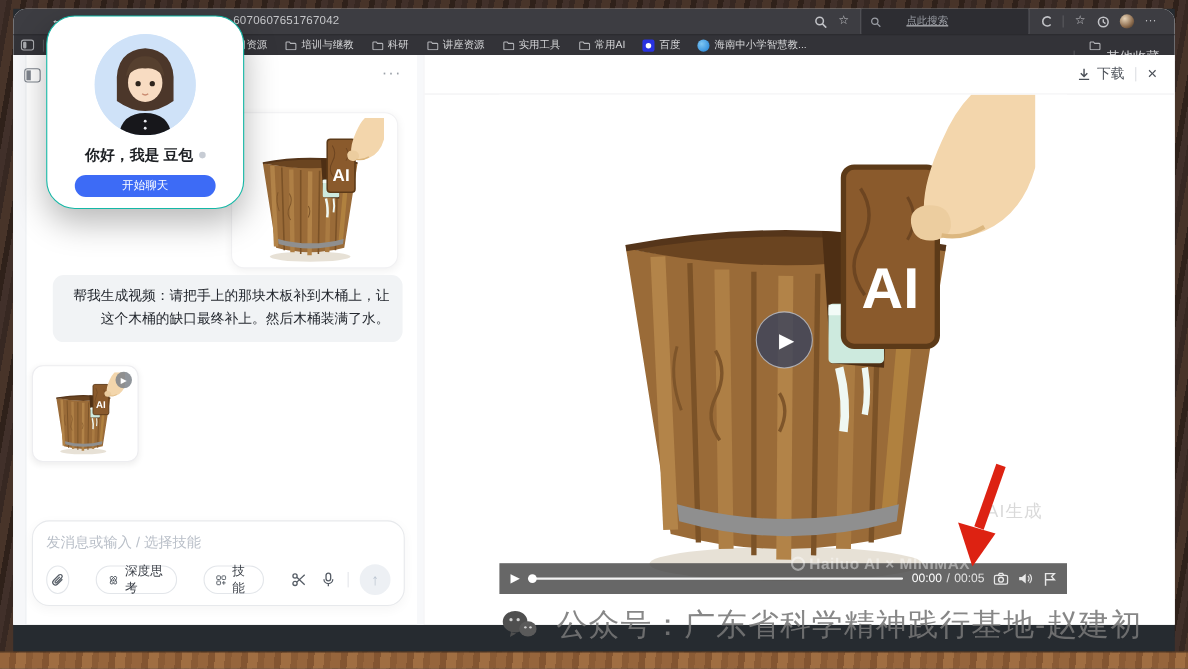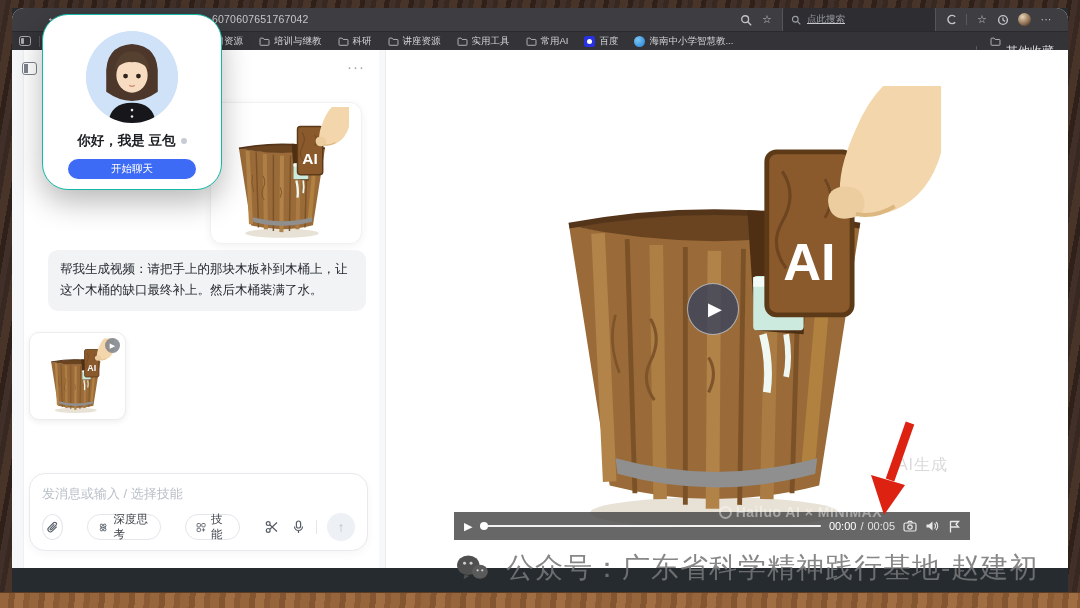--- a/index.html
+++ b/index.html
@@ -16,21 +16,21 @@
   }
   .screen{ position:absolute; left:12px; top:8px; width:1056px; height:584px; background:#262b30; z-index:2; }
   .browser{ position:absolute; left:0; top:0; width:1056px; height:560px; background:#ffffff; border-radius:12px 12px 0 0; overflow:hidden; }
 
   
   .toolbar{ position:relative; height:23px; background:#3d3d42; display:flex; align-items:center; color:#c9cacd; }
   .back-arrow{ position:absolute; left:34px; top:2px; font-size:13px; color:#d4d4d7; }
   .url-text{ position:absolute; left:200px; top:5px; font-size:10.5px; color:#c6c7ca; letter-spacing:.2px; }
   .tb-right{ position:absolute; right:16px; top:0; height:23px; display:flex; align-items:center; gap:9px; }
   .tb-ic{ width:12px; height:12px; display:inline-flex; align-items:center; justify-content:center; color:#c2c3c7; font-size:11px; line-height:1; }
-  .search-pill{ width:154px; height:15px; background:#2d2d32; border:1px solid #55555a; border-radius:8px; display:flex; align-items:center; gap:6px; padding:17px 8px;text-decoration:underline; }
+  .search-pill{ width:154px; height:15px; background:#2d2d32; border:1px solid #55555a; border-radius:8px; display:flex; align-items:center; gap:23px; padding:17px 8px;text-decoration:underline; }
   .search-pill span{ font-size:9.5px; color:#9b9ea5; }
   .tb-sep{ width:1px; height:11px; background:#5a5a5f; }
   .tb-avatar{ width:13px; height:13px; border-radius:50%; background:radial-gradient(circle at 35% 30%,#e8d4b8,#8a6a4c 60%,#2f2620); }
 
   .bookmarks{ position:relative; height:19px; background:#333338; display:flex; align-items:center; padding:0 14px 0 7px; border-top:1px solid #2a2a2e; }
   .bm-app{ width:12px; height:10px; border:1.3px solid #a9aaae; border-radius:2.5px; position:relative; }
   .bm-app::after{ content:""; position:absolute; left:1px; top:1px; bottom:1px; width:3px; background:#a9aaae; border-radius:1px; }
   .bm-sep{ width:1px; height:11px; background:#55555a; margin:0 8px; }
   .bm-item{ display:flex; align-items:center; gap:4px; margin-right:16px; white-space:nowrap; }
   .bm-item span{ font-size:9.5px; color:#d6d7d9; }
@@ -48,21 +48,21 @@
   .chat-panel{ position:relative; width:374px; background:#ffffff; border-right:1px solid #ececf0; }
   .chat-left-strip{ position:absolute; left:0; top:0; bottom:0; width:12px; background:#f6f7f9; border-right:1px solid #eef0f3; }
   .chat-right-strip{ position:absolute; right:0; top:0; bottom:0; width:6px; background:#f7f8fa; }
   .panel-toggle{ position:absolute; left:10px; top:12px; width:15px; height:13px; border:1.6px solid #7d838c; border-radius:3px; background:#fff; }
   .panel-toggle::after{ content:""; position:absolute; left:1px; top:1px; bottom:1px; width:4px; background:#7d838c; }
   .chat-more{ position:absolute; right:20px; top:8px; color:#9aa0a8; font-size:15px; letter-spacing:1px; }
 
   .user-image-card{ position:absolute; left:198px; top:52px; width:152px; height:142px; background:#fff; border:1px solid #f1f1f3; border-radius:12px; box-shadow:0 2px 8px rgba(0,0,0,.06); display:flex; align-items:center; justify-content:center; }
   .user-image-card svg{ width:128px; height:132px; }
 
-  .msg-bubble{ position:absolute; left:36px; top:200px; width:318px; background:#f1f3f5; border-radius:10px; padding:9px 12px; font-size:12.5px; line-height:1.7; color:#23272e; }
+  .msg-bubble{ position:absolute; left:36px; top:200px; width:318px; background:#f1f3f5; border-radius:10px; padding:9px 12px; font-size:12.5px; line-height:1.7; color:#23272e;text-align:right; }
 
   .video-thumb{ position:absolute; left:17px; top:282px; width:97px; height:88px; background:#fff; border:1px solid #ededf0; border-radius:10px; box-shadow:0 2px 6px rgba(0,0,0,.07); display:flex; align-items:center; justify-content:center; }
   .video-thumb svg{ width:72px; height:76px; }
   .thumb-play{ position:absolute; right:5px; top:5px; width:15px; height:15px; border-radius:50%; background:rgba(125,130,138,.85); color:#fff; font-size:7px; display:flex; align-items:center; justify-content:center; }
 
   .input-card{ position:absolute; left:17px; right:17px; top:423px; height:78px; background:#fff; border:1px solid #e7e9ec; border-radius:16px; box-shadow:0 3px 10px rgba(0,0,0,.04); padding:10px 12px; }
   .input-field{ width:100%; border:none; outline:none; font-size:13px; color:#30343a; font-family:"Liberation Sans",sans-serif; background:transparent; }
   .input-field::placeholder{ color:#b9bfc8; }
   .input-row{ position:absolute; left:12px; right:12px; bottom:9px; display:flex; align-items:center; gap:24px; }
   .circle-btn{ width:26px; height:26px; border-radius:50%; border:1px solid #e3e6ea; display:flex; align-items:center; justify-content:center; color:#565d66; background:#fff; }
@@ -320,20 +320,32 @@
                   </svg>
                 </span>
               <span class="in-sep"></span>
               <span class="send-btn">↑</span>
             </span>
           </div>
         </div>
       </div>
 
       <div class="viewer">
+        <div class="viewer-header">
+          <div class="vh-right">
+            <span class="download-btn">
+              <svg width="13" height="13" viewBox="0 0 14 14">
+                  <path d="M7,1.5 V9 M3.8,6 L7,9.2 L10.2,6 M2,12 h10" fill="none" stroke="currentColor" stroke-width="1.4"></path>
+                </svg>
+              <span>下载</span>
+            </span>
+            <span class="vh-sep"></span>
+            <span class="close-btn">×</span>
+          </div>
+        </div>
 
         <div class="stage">
           <svg class="stage-art" viewBox="0 0 220 230">
               <use href="#bucket-scene"></use>
             </svg>
           <div class="play-overlay">▶</div>
           <span class="ai-gen-mark">AI生成</span>
           <span class="hailuo-mark">
             <span class="hl-circ"></span>
             <span>Hailuo AI × MINIMAX</span>

